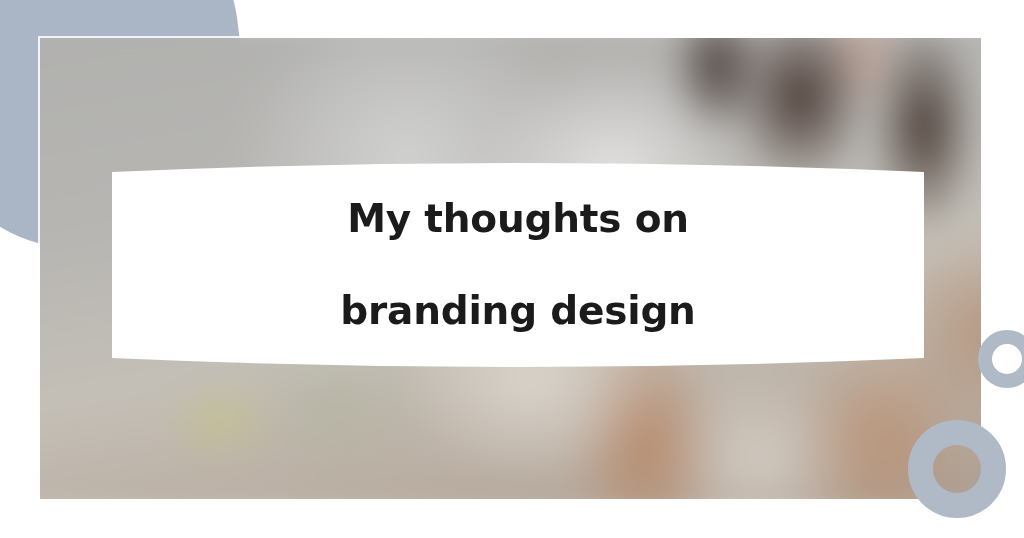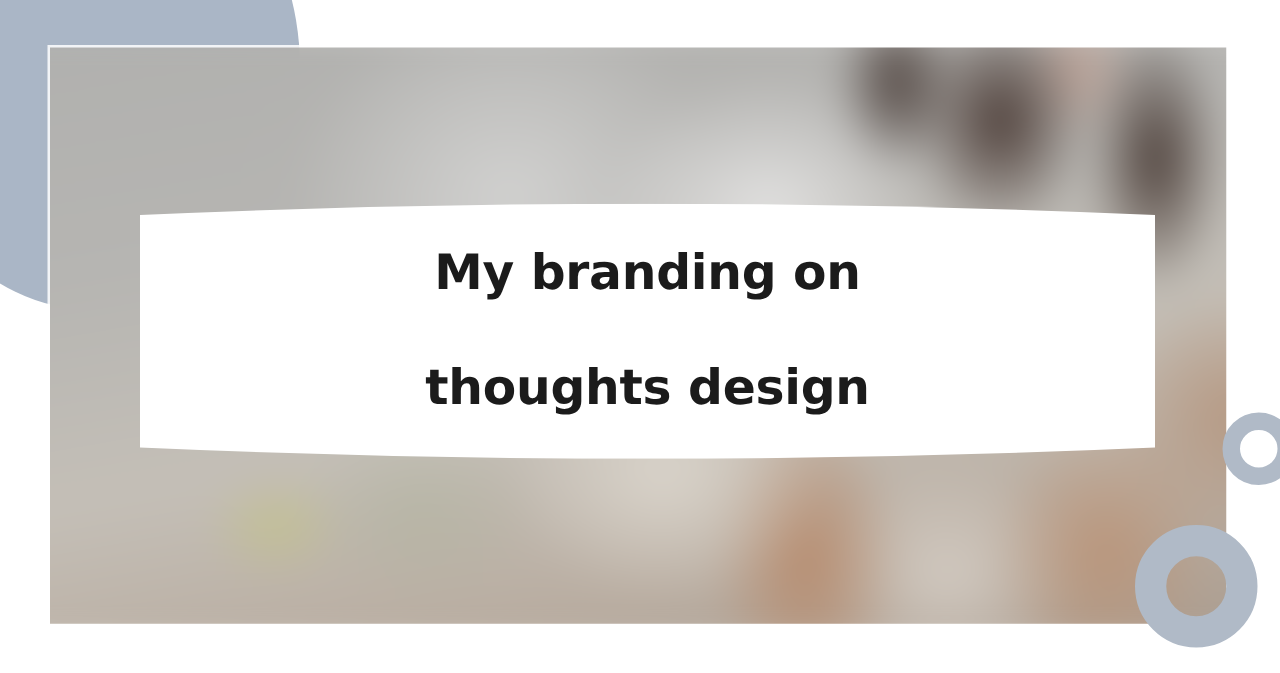--- a/index.html
+++ b/index.html
@@ -134,22 +134,22 @@
   </div>
 
   <div class="title-banner">
     <svg viewBox="0 0 812 204" preserveAspectRatio="none" aria-hidden="true">
       <path d="M0,9 Q406,-9 812,9 L812,195 Q406,213 0,195 Z" fill="#ffffff"></path>
     </svg>
   </div>
 
   <div class="title-text">
     <span>
-      <span>My branding on</span><br>
-      <span>thoughts design</span>
+      <span>My thoughts on</span><br>
+      <span>branding design</span>
     </span>
   </div>
 
   <div class="deco-ring small"></div>
 
   <div class="deco-ring large"></div>
 
 </div>
 
 </body></html>

